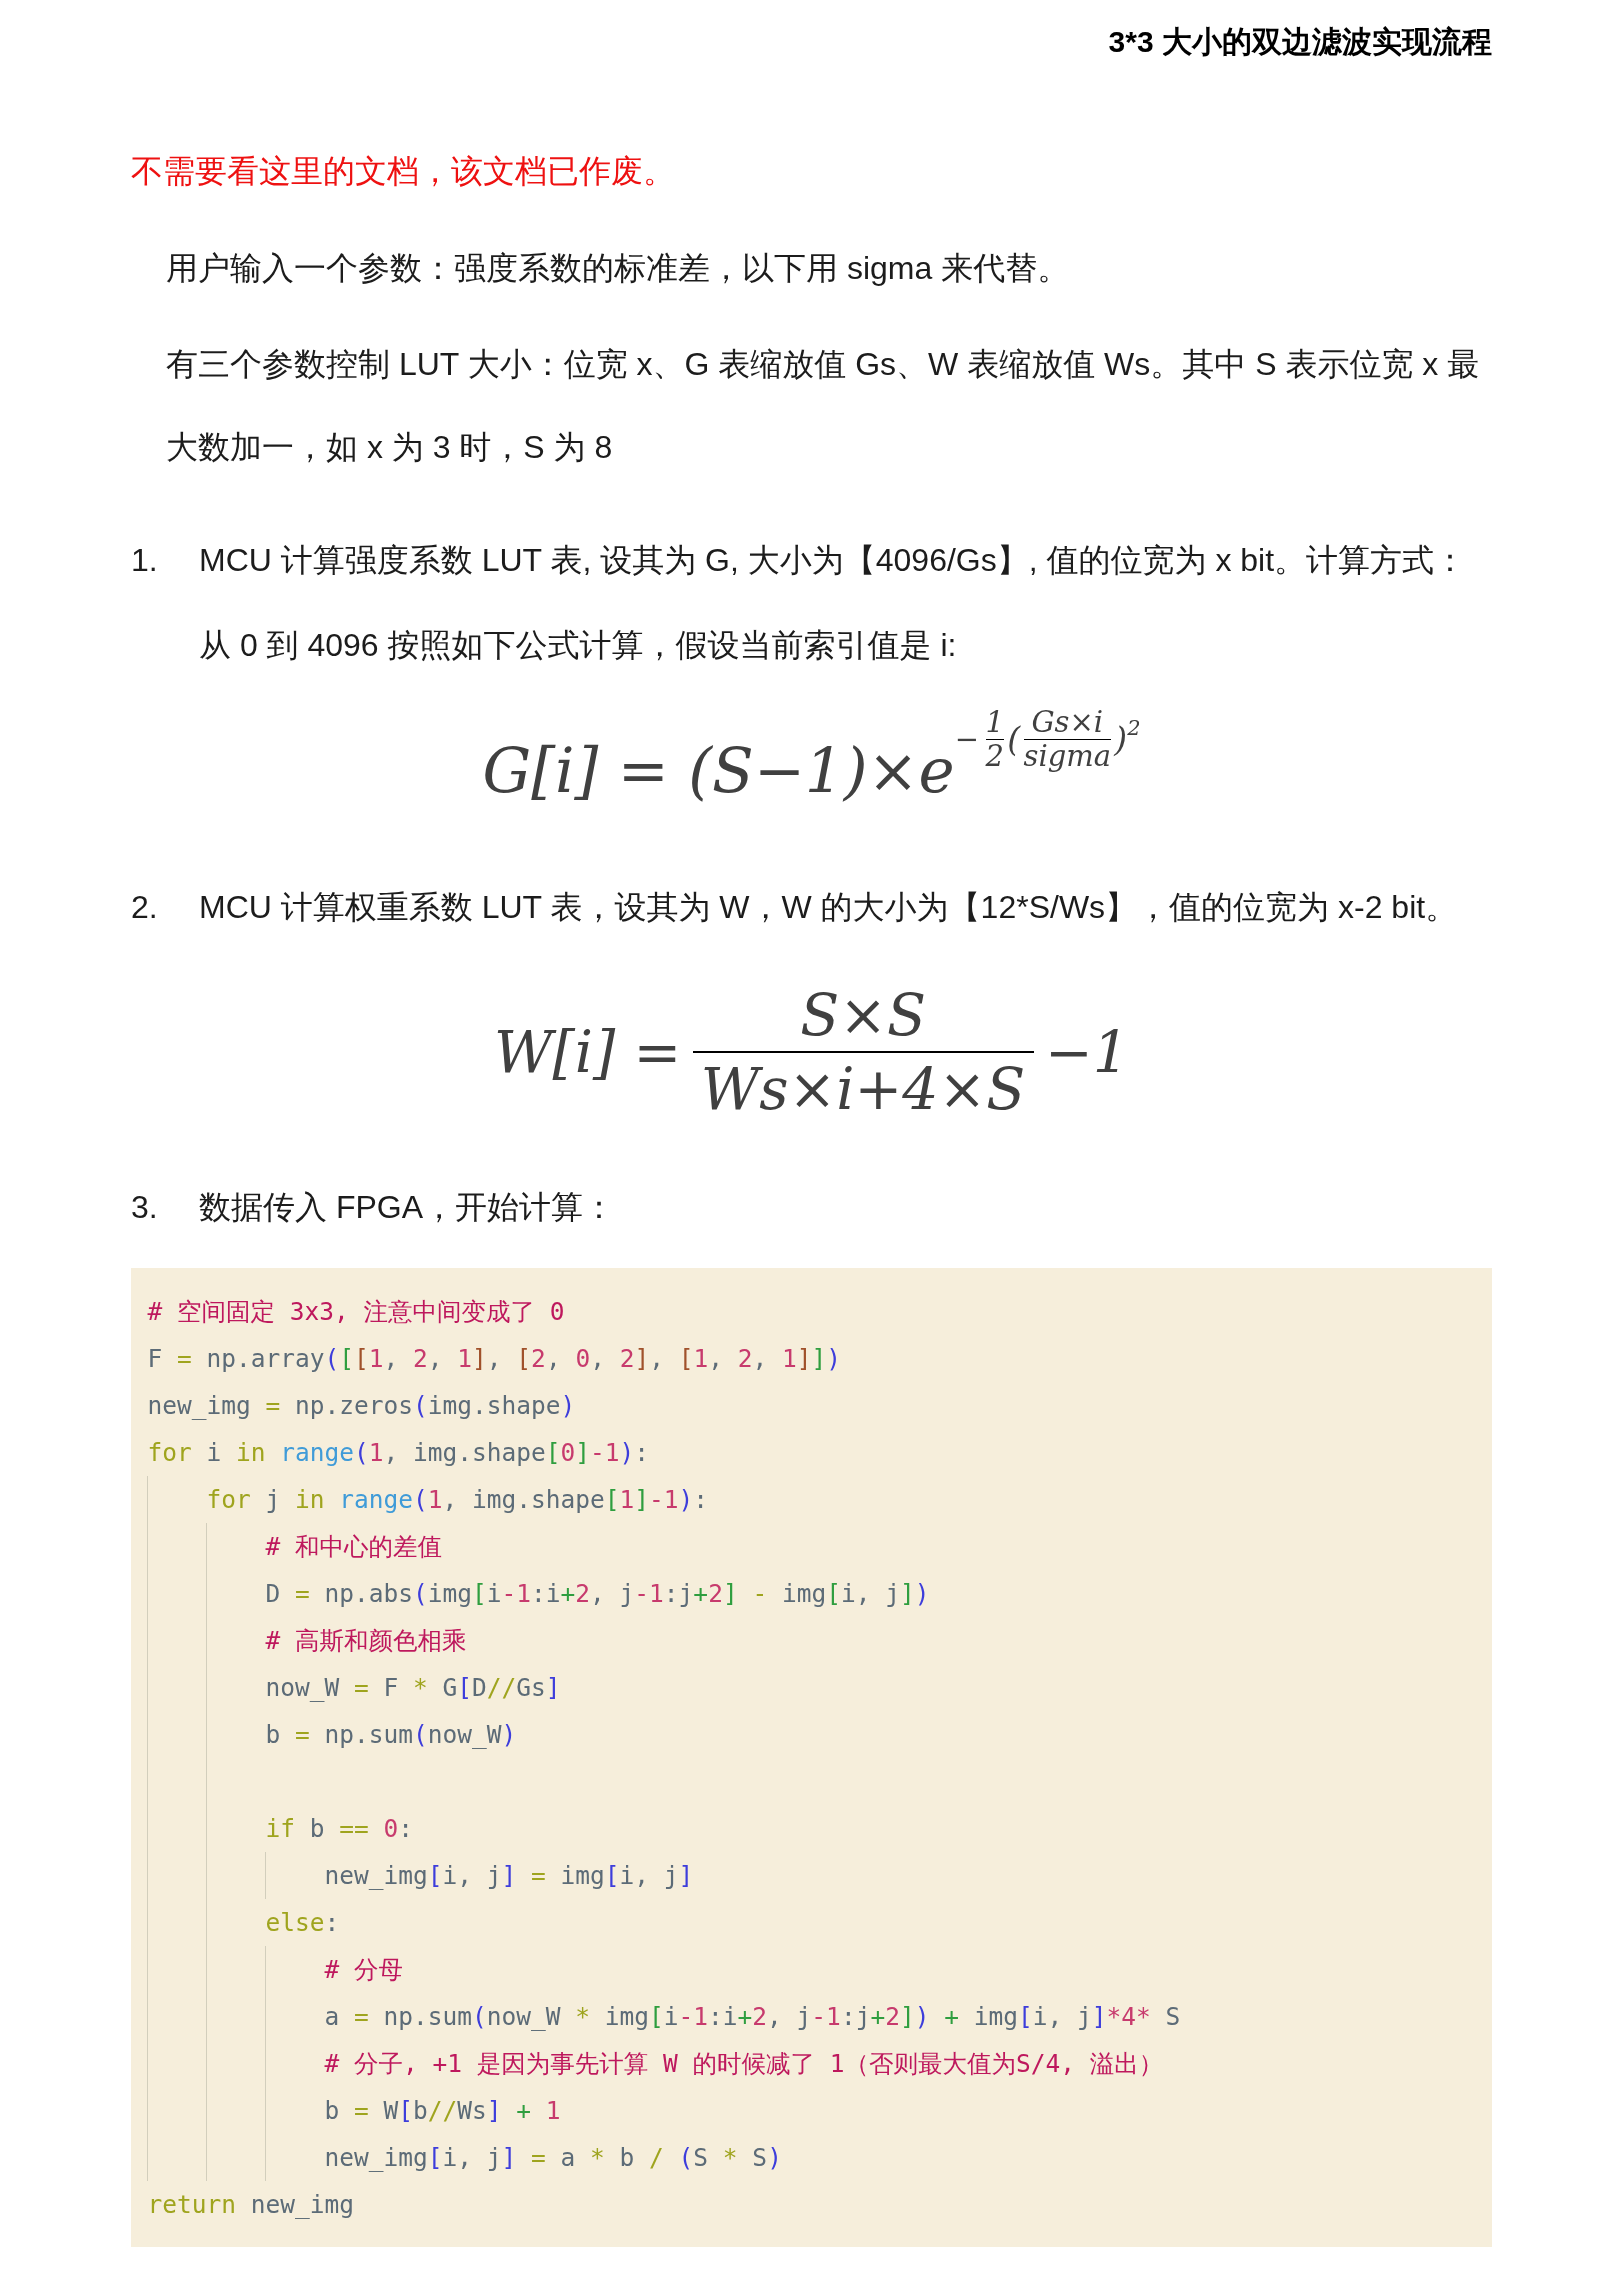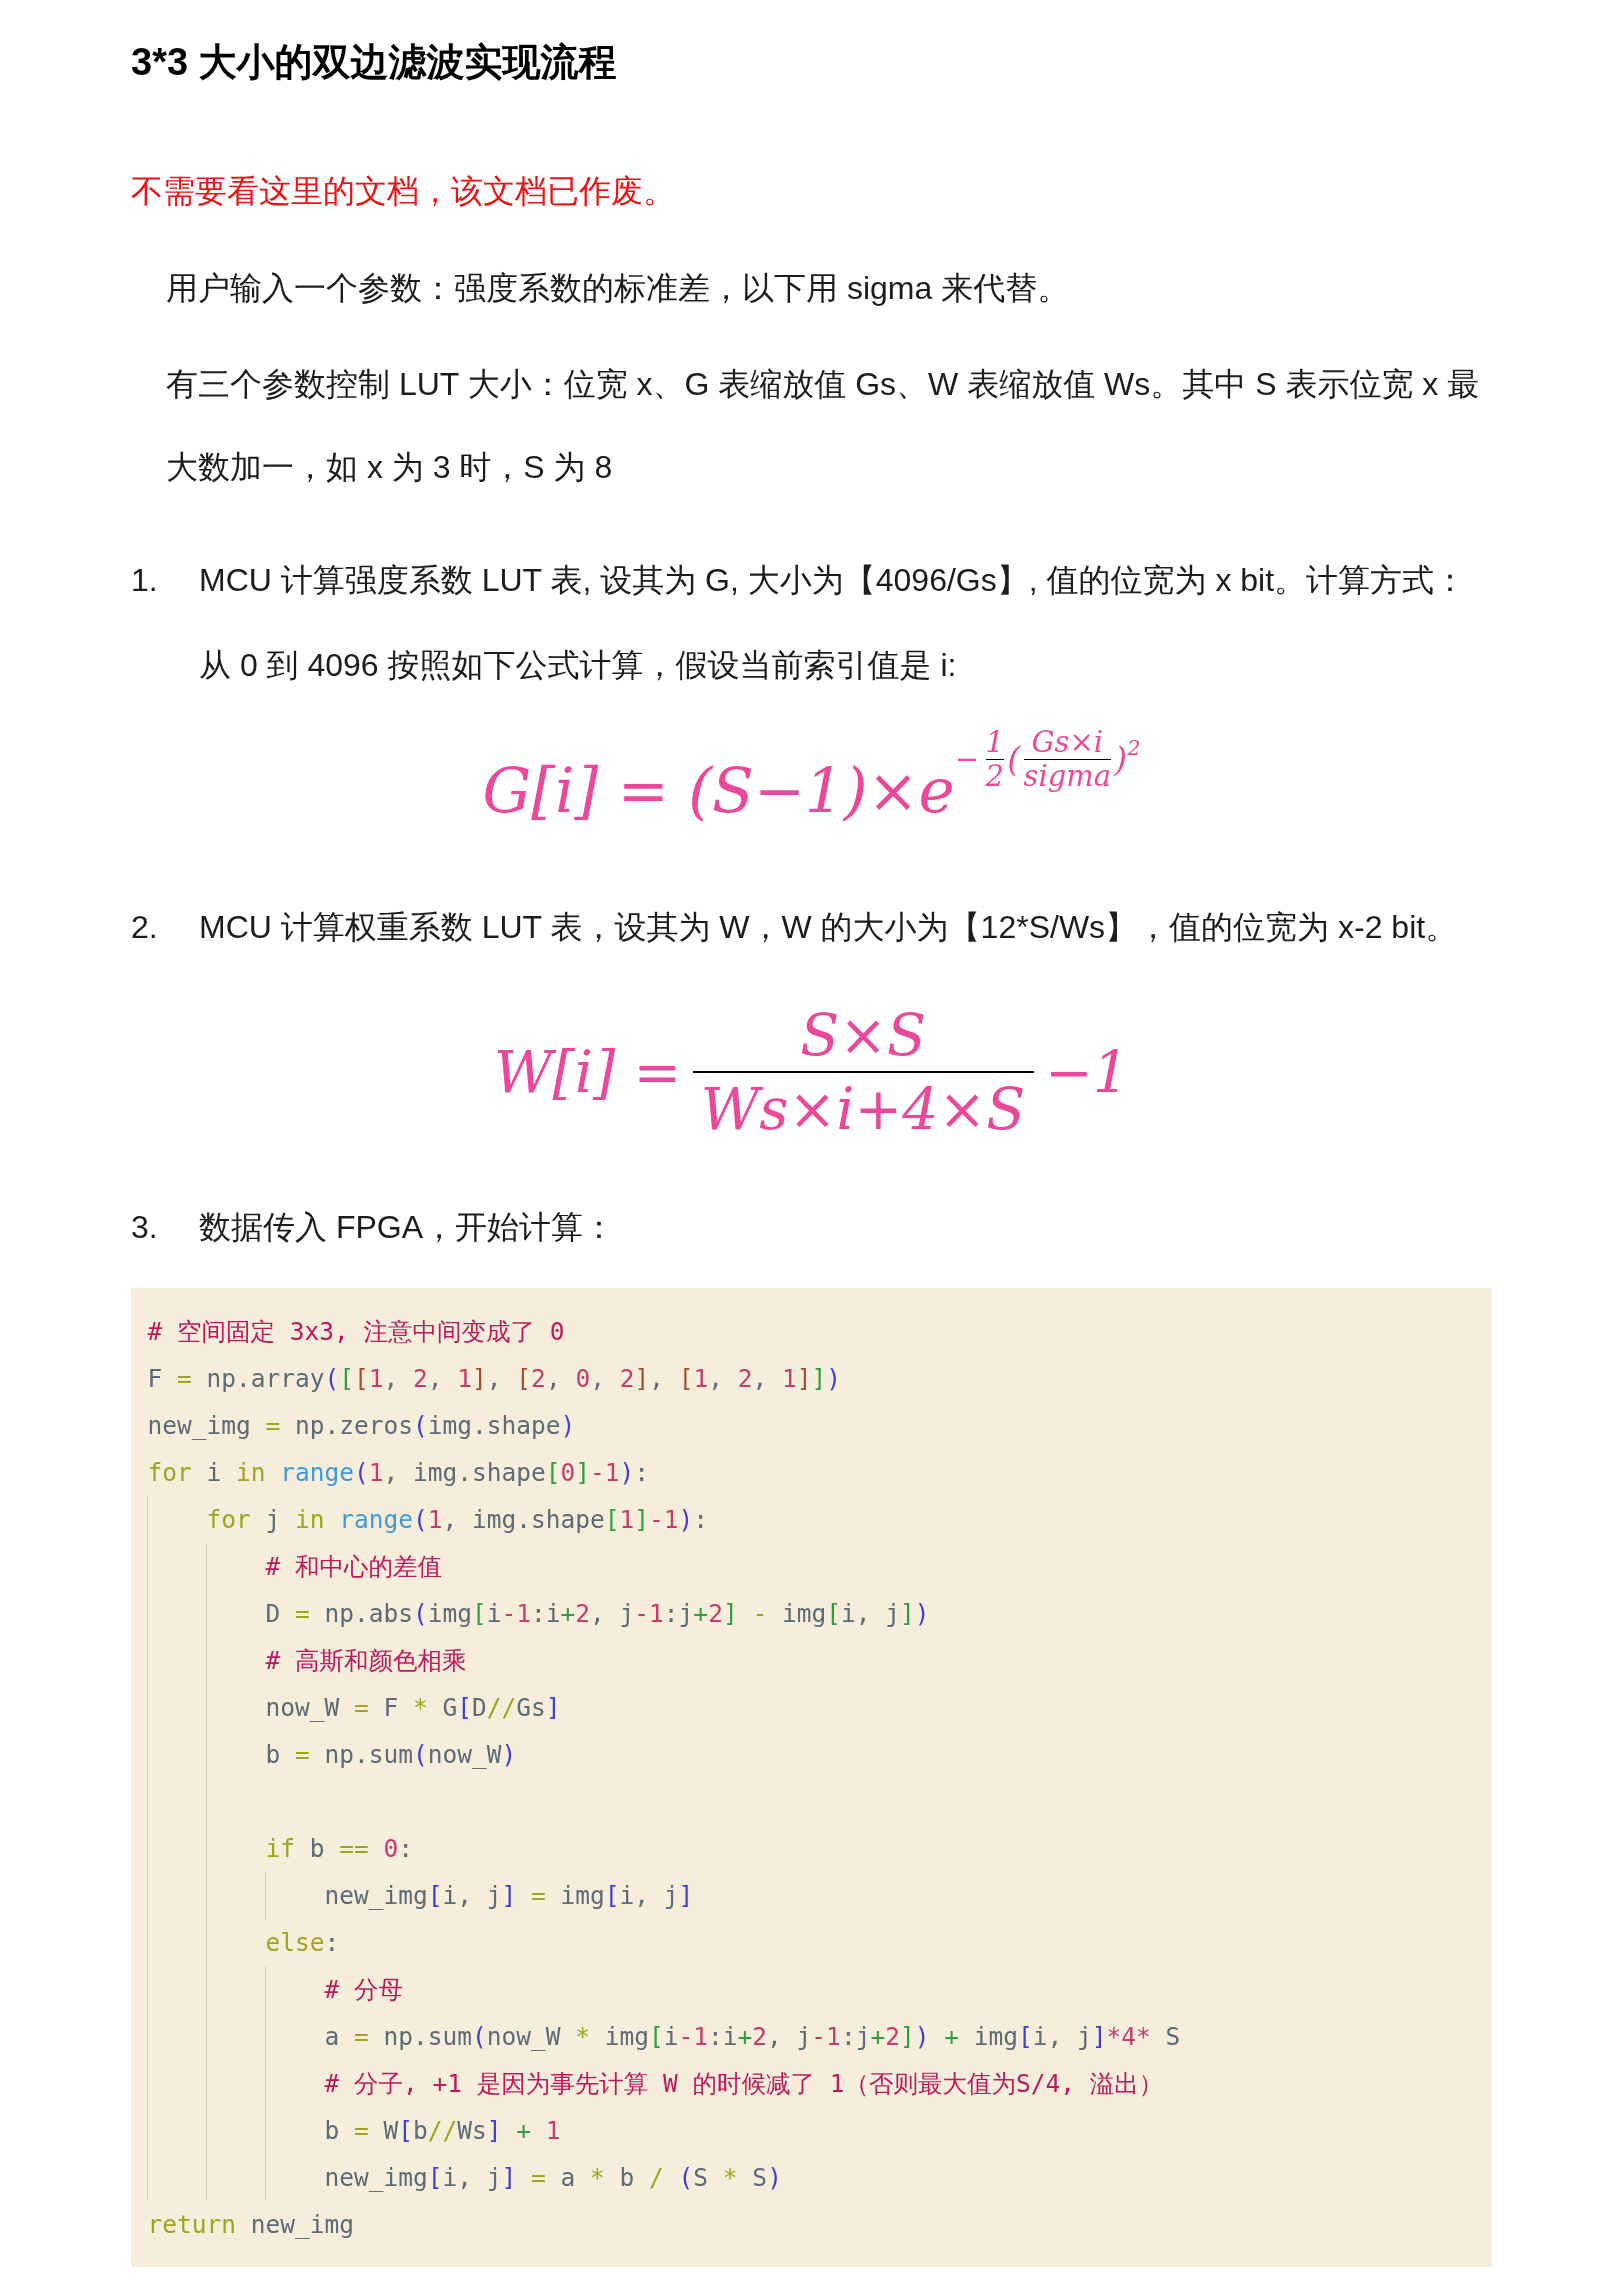--- a/index.html
+++ b/index.html
@@ -1,31 +1,31 @@
 <!DOCTYPE html>
 <html style="font-size:13px"><head>
 <meta charset="utf-8">
 <style>
   html,body{margin:0;padding:0;background:#ffffff;}
   body{width:1623px;height:2295px;overflow:hidden;font-family:"Liberation Sans",sans-serif;color:#1c1c1c;}
   .page{padding:0 131px;}
-  .title{padding-top:36px;font-size:38px;line-height:52px;font-weight:bold;text-align:left;color:#000;}
+  .title{padding-top:16px;font-size:30px;line-height:52px;font-weight:bold;text-align:right;color:#000;}
   .warning{margin-top:82px;font-size:32px;line-height:43px;font-weight:normal;color:#ee1111;}
   .para{font-size:32px;line-height:43px;margin-left:35px;}
   .p1{margin-top:54px;}
   .p2{margin-top:33px;line-height:83px;}
   .li{display:flex;font-size:32px;line-height:85px;}
   .li .marker{width:54px;flex:0 0 54px;}
   .li .litext{flex:1;margin-left:14px;}
   .li1{margin-top:29px;}
   .li2{margin-top:24.5px;}
   .li3{margin-top:36px;margin-bottom:18px;}
 
   
-  .formula{font-family:"DejaVu Serif",serif;font-style:italic;color:#ec4899;text-align:center;}
+  .formula{font-family:"DejaVu Serif",serif;font-style:italic;color:#404040;text-align:center;}
   .formula1{margin-top:13px;height:139px;line-height:139px;}
   .f1-main{font-size:61px;}
   .f1-exp{display:inline-flex;align-items:center;font-size:29px;line-height:33px;vertical-align:baseline;transform:translateY(-43px);}
   .f1-exp .minus{margin-right:3.3px;}
   .frac{display:inline-flex;flex-direction:column;text-align:center;margin:0 3.3px;}
   .frac .den{border-top:1.6px solid #000;}
   .f1-exp .paren{font-size:33px;}
   .f1-exp sup{font-size:21px;transform:translateY(-11.4px);}
   .formula2{margin-top:24.5px;height:155px;display:flex;justify-content:center;align-items:center;}
   .f2-side{font-size:57px;}

